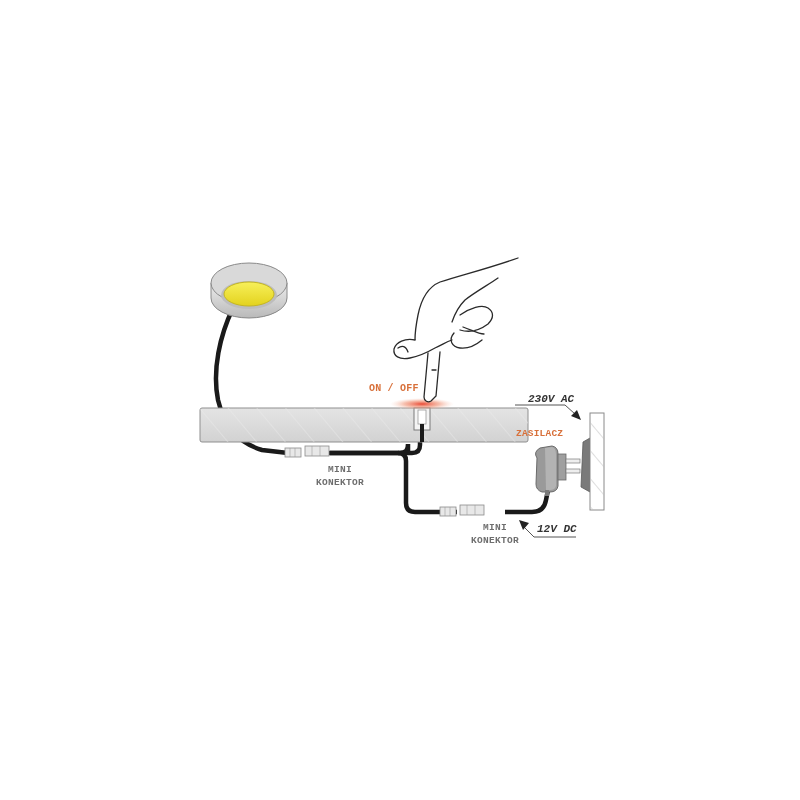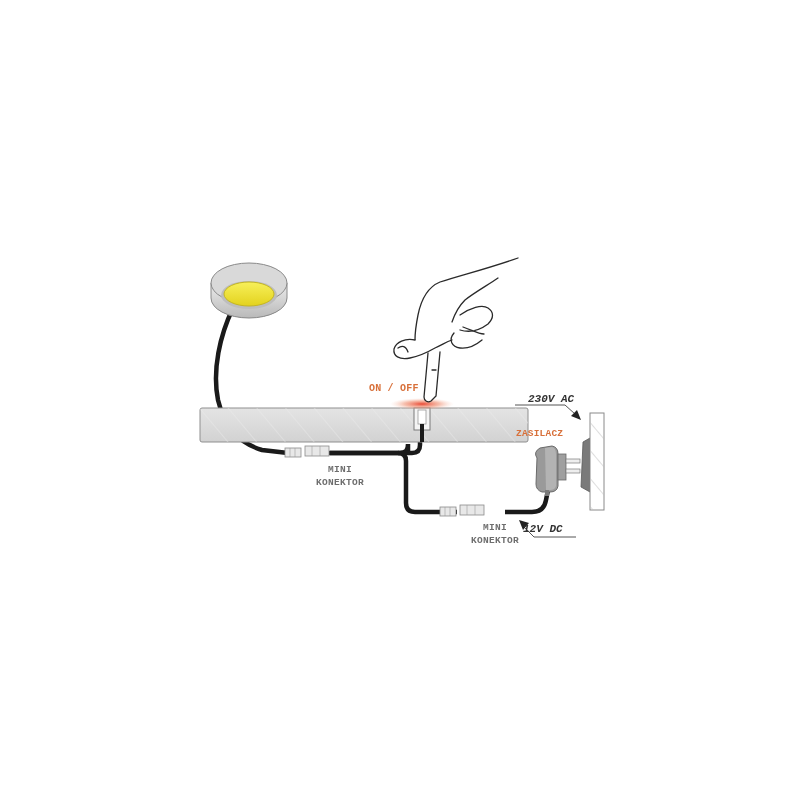--- a/index.html
+++ b/index.html
@@ -143,13 +143,13 @@
 
 <div class="label gray-label" style="left:433px; top:522px; width:60px;">
   <div>MINI</div>
   <div>KONEKTOR</div>
 </div>
 
 <div class="label italic-label" style="left:528px; top:392px;">230V AC</div>
 
 <div class="label orange-label" style="left:516px; top:428px; font-size:9.5px;">ZASILACZ</div>
 
-<div class="label italic-label" style="left:523px; top:522px;">12V DC</div>
+<div class="label italic-label" style="left:537px; top:522px;">12V DC</div>
 
 </body></html>

